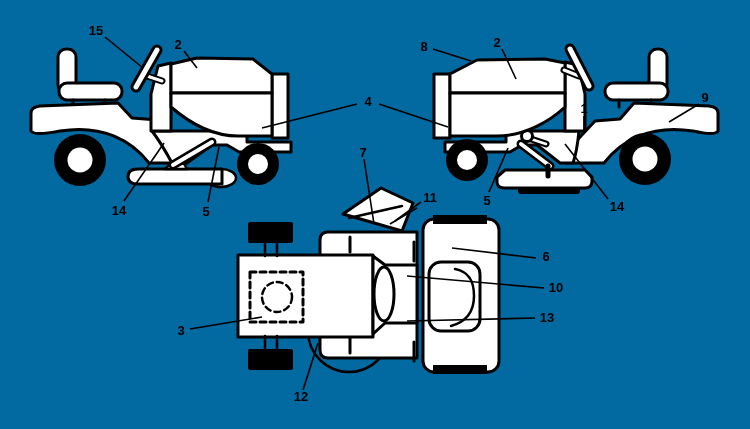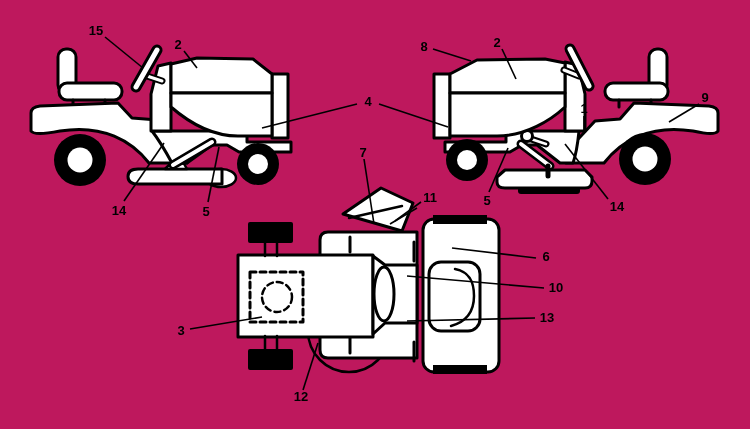--- a/index.html
+++ b/index.html
@@ -1,16 +1,16 @@
 <!DOCTYPE html>
 <html><head>
 <meta charset="utf-8">
 <style>
   html,body{margin:0;padding:0;background:#ffffff;}
-  .stage{position:relative;width:750px;height:429px;background:#be185d;overflow:hidden;
+  .stage{position:relative;width:750px;height:429px;background:#0369a1;overflow:hidden;
          font-family:"Liberation Sans", sans-serif;}
   svg{display:block;}
   .callout-text{font-family:"Liberation Sans", sans-serif;font-size:13px;font-weight:700;fill:#000;}
 </style>
 </head>
 <body>
 
 <div class="stage">
 <svg width="750" height="429" viewBox="0 0 750 429">
 

